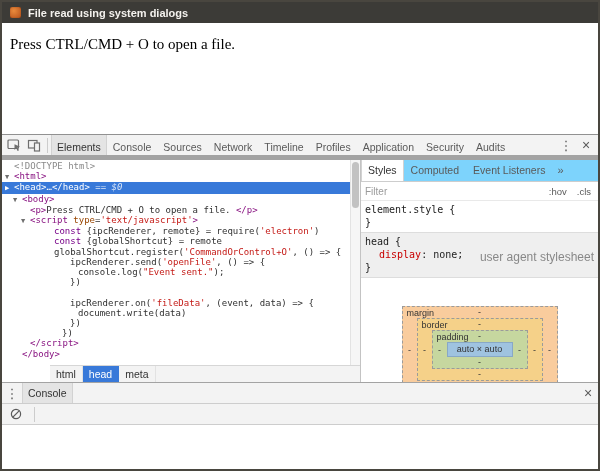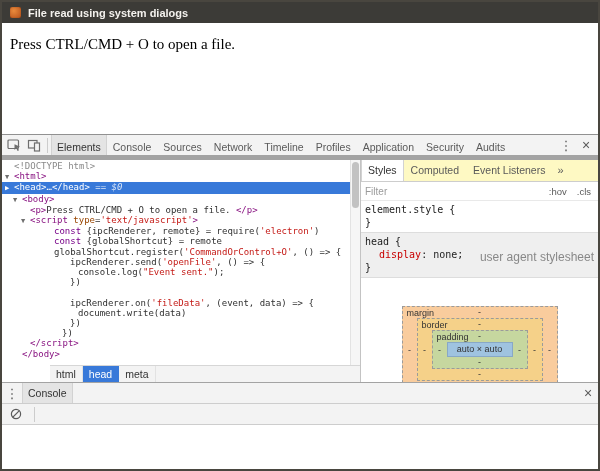--- a/index.html
+++ b/index.html
@@ -50,21 +50,21 @@
   .scrollbar { position:absolute; top:0; right:0; bottom:0; width:10px; background:#f6f6f6; border-left:1px solid #e3e3e3; }
   .thumb { position:absolute; top:2px; left:1px; width:7px; height:46px; border-radius:4px; background:#c2c2c2; }
 
   
   .crumbs { height:17px; flex:0 0 auto; border-top:1px solid #d6d6d6; background:#f3f3f3; display:flex; align-items:stretch; font-size:10.5px; overflow:hidden;margin-left:48px; }
   .crumb { padding:0 6px; line-height:16px; color:#333; border-right:1px solid #e2e2e2; white-space:nowrap; }
   .crumb.active { background:var(--selection,#3879d9); color:#fff; border-right-color:var(--selection,#3879d9); }
 
   
   .sidebar { flex:1; display:flex; flex-direction:column; background:#fff; min-width:0; min-height:0; }
-  .side-tabs { height:22px; flex:0 0 auto; background:#fef9c3; border-bottom:1px solid #cdcdcd; display:flex; align-items:flex-end; font-size:10.5px; }
+  .side-tabs { height:22px; flex:0 0 auto; background:#7dd3fc; border-bottom:1px solid #cdcdcd; display:flex; align-items:flex-end; font-size:10.5px; }
   .stab { padding:0 7px; line-height:21px; color:#5a5a5a; white-space:nowrap; }
   .stab.active { background:#fff; color:#333; box-shadow: inset 1px 0 #d2d2d2, inset -1px 0 #d2d2d2; }
   .overflow { padding:0 5px; line-height:21px; color:#5a5a5a; font-size:11px; }
   .filter-row { height:19px; flex:0 0 auto; border-bottom:1px solid #e9e9e9; display:flex; align-items:center; padding:0 4px; gap:4px; }
   .filter { flex:1; border:none; outline:none; font-size:10px; color:#333; min-width:0; font-family:"Liberation Sans",sans-serif; background:transparent; }
   .filter::placeholder { color:#9a9a9a; }
   .toggle { font-size:9.5px; color:#5a5a5a; padding:1px 3px; white-space:nowrap; }
 
   .rules { flex:0 0 auto; font-family:"DejaVu Sans Mono",monospace; font-size:10px; }
   .rule { padding:2px 4px 3px; border-bottom:1px solid #ddd; }

